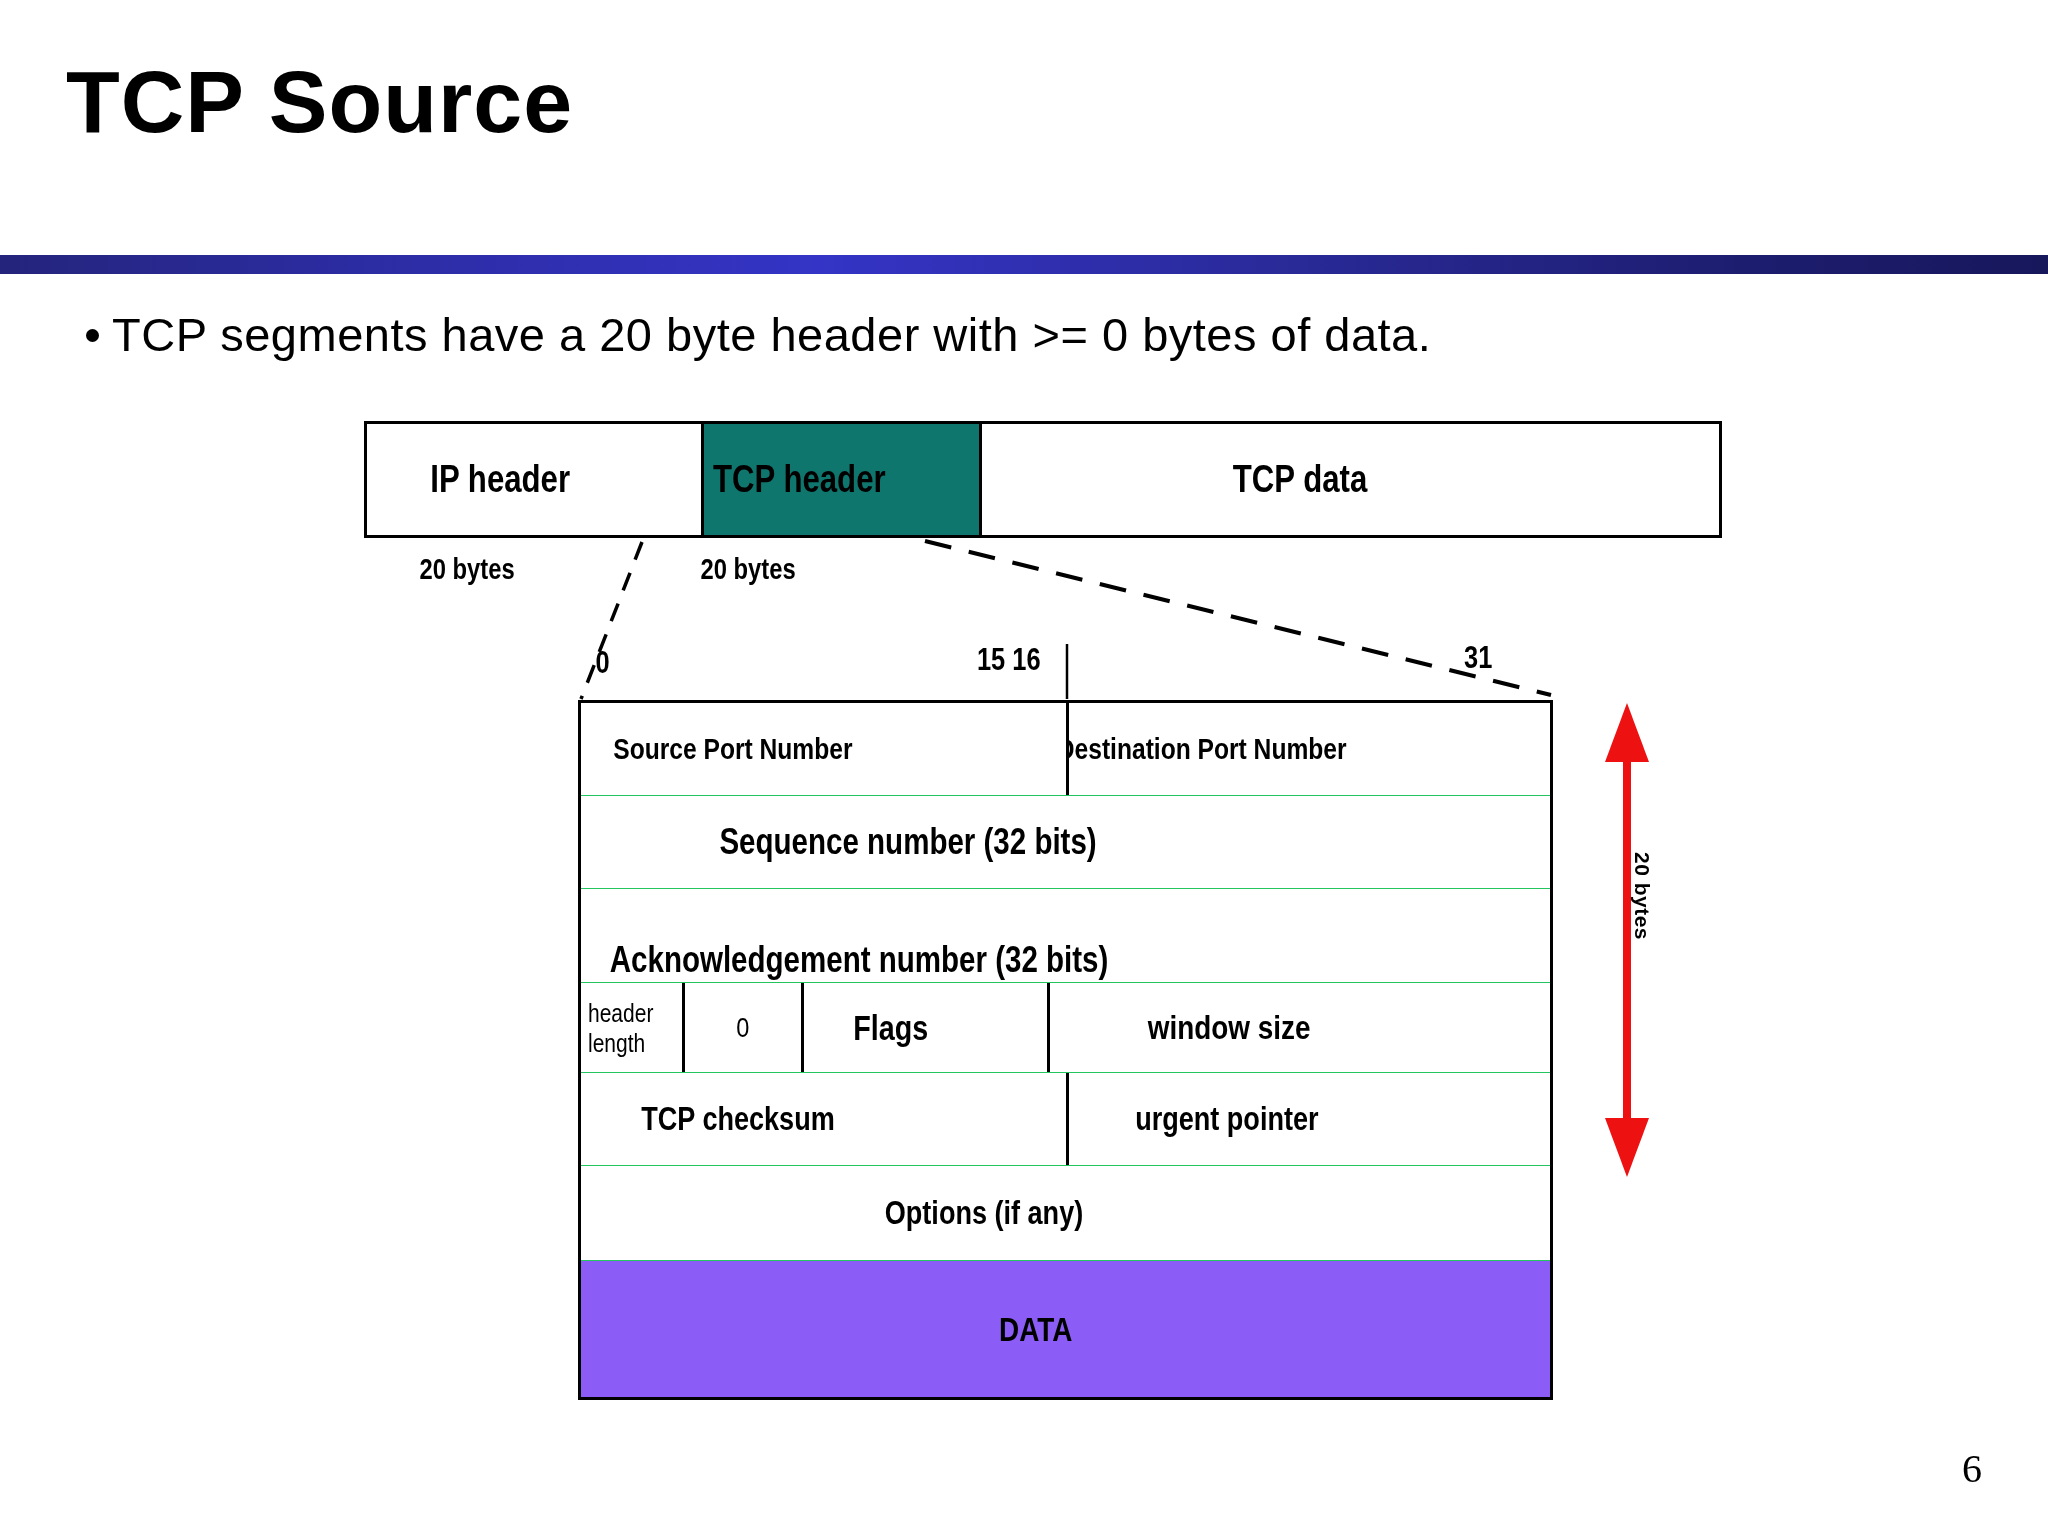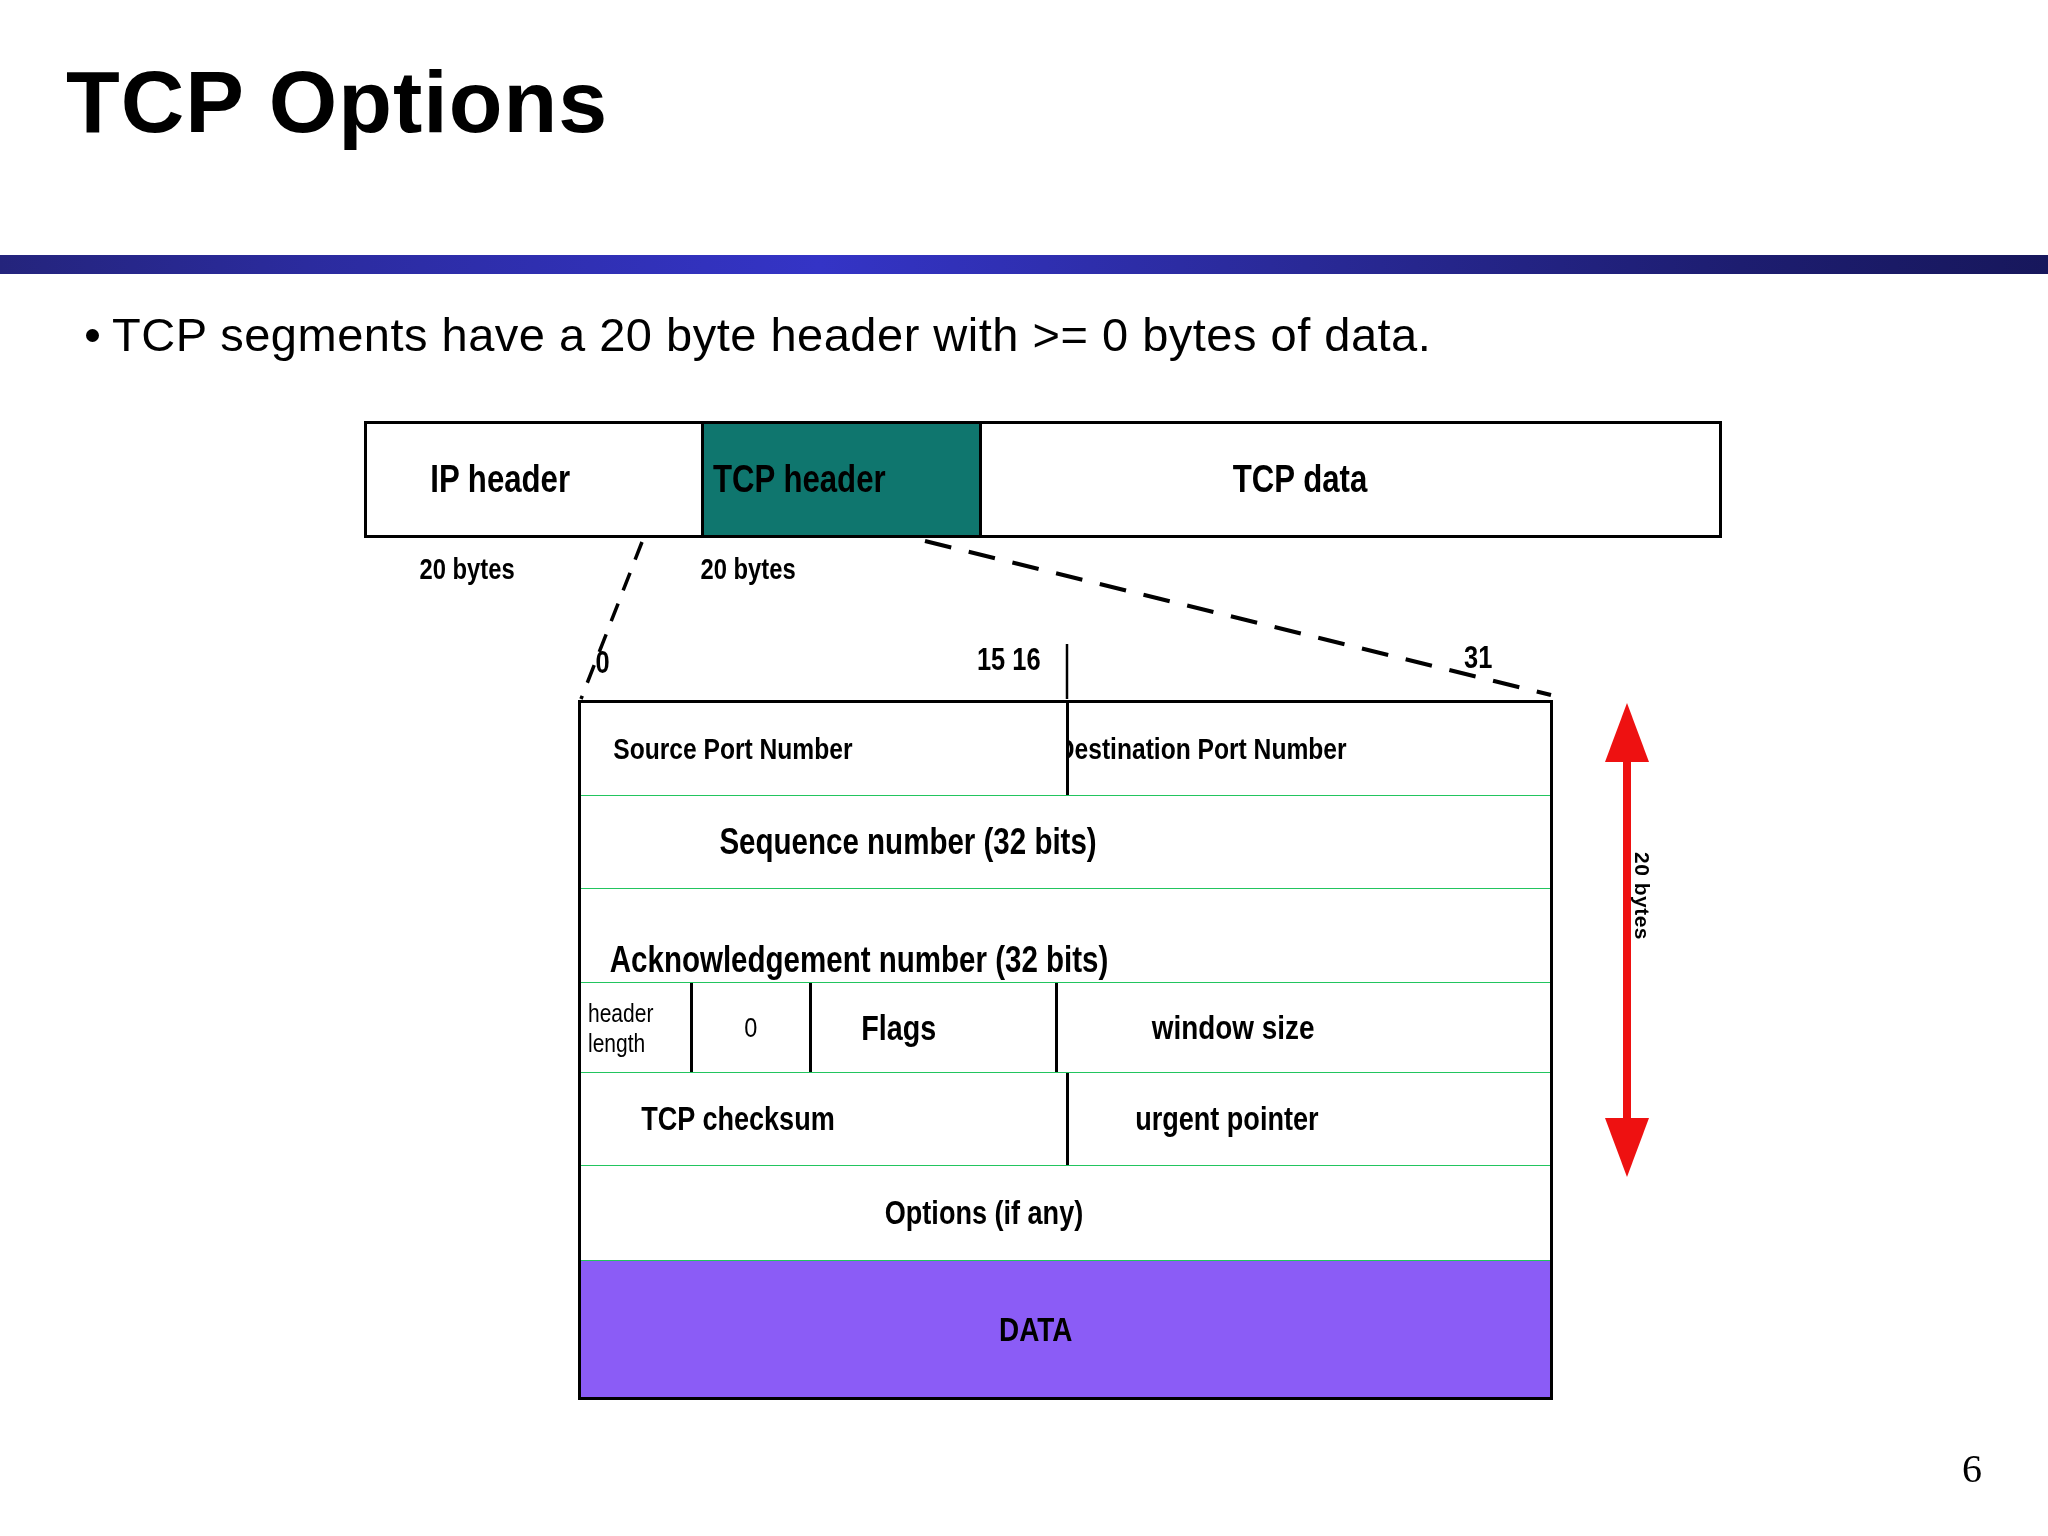--- a/index.html
+++ b/index.html
@@ -59,21 +59,21 @@
   .hcell{box-sizing:border-box;border-left:3px solid #000;display:flex;align-items:center;justify-content:center;overflow:hidden;}
   .hcell.nl{border-left:none;}
   .r-ports{height:92px;}
   .r-seq{height:93px;}
   .r-ack{height:94px;}
   .r-misc{height:90px;}
   .r-chk{height:93px;}
   .r-opt{height:95px;}
   .r-data{flex:1 1 auto;background:#8b5cf6;}
   .w-half{width:50%;}
-  .w-hl{width:109px;justify-content:center;padding-left:7px;}
+  .w-hl{width:101px;justify-content:center;padding-left:7px;}
   .w-zero{width:119px;}
   .w-flags{width:246px;}
   .w-win{flex:1;}
   .fs30{font-size:30px;} .fs36{font-size:36px;} .fs35{font-size:35px;}
   .fs34{font-size:34px;} .fs33{font-size:33px;} .fs28{font-size:28px;}
   .hl-text{font-size:25px;line-height:1.2;}
   
   .pr180{padding-right:180px;} .pr215{padding-right:215px;} .pr315{padding-right:315px;}
   .pr413{padding-right:413px;} .pr70{padding-right:70px;}  .pr142{padding-right:142px;}
   .pr170{padding-right:170px;} .pr165{padding-right:165px;} .pr164{padding-right:164px;}
@@ -86,21 +86,21 @@
   .page-number{
     position:absolute;left:1962px;top:1445px;font-size:40px;
     font-family:"Liberation Serif",serif;
   }
 </style>
 </head>
 <body>
 
 <div class="slide">
 
-  <div class="page-title">TCP Options</div>
+  <div class="page-title">TCP Source</div>
 
   <div class="divider"></div>
 
   <div class="bullet-dot"></div>
   <div class="bullet-text">TCP segments have a 20 byte header with &gt;= 0 bytes of data.</div>
 
   <div class="packet-bar">
     <div class="seg seg-ip">
       <span class="cond">IP header</span>
     </div>

